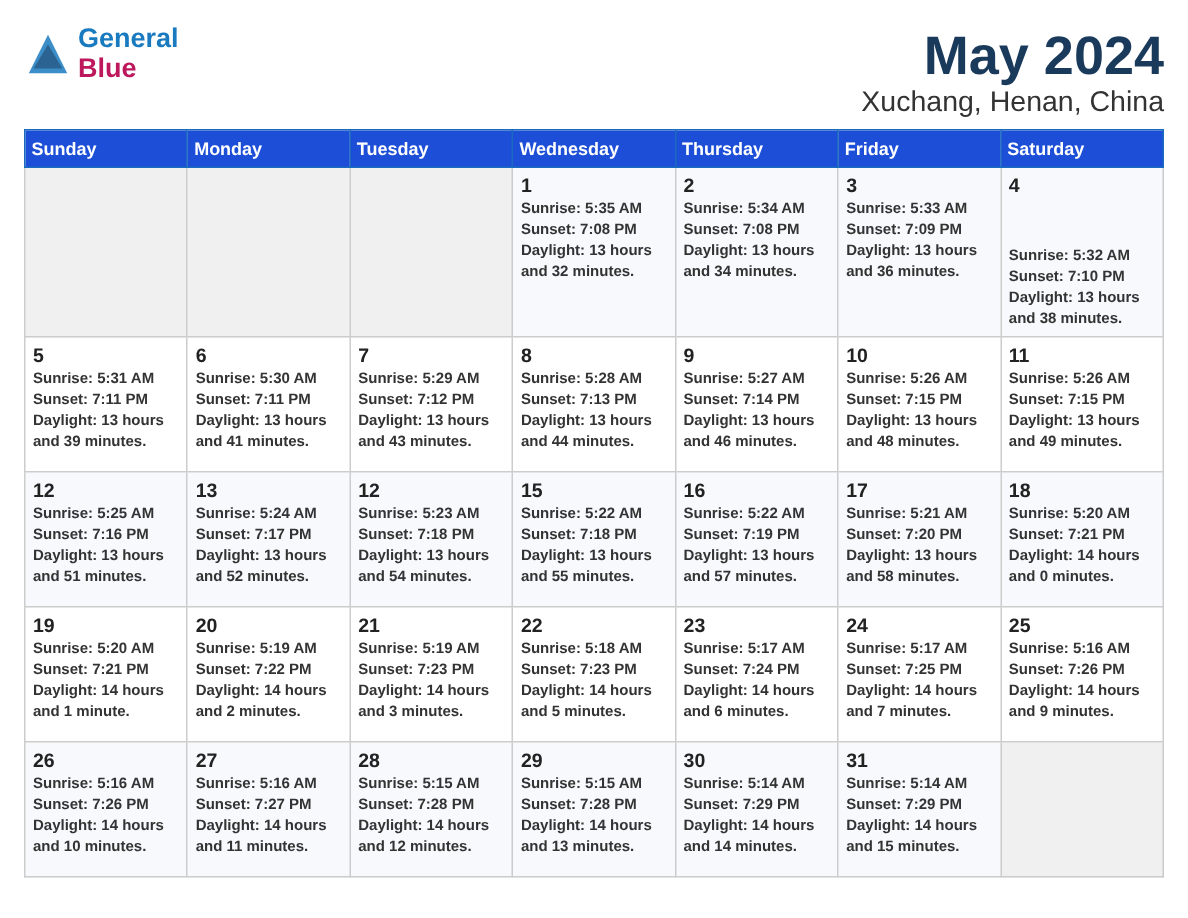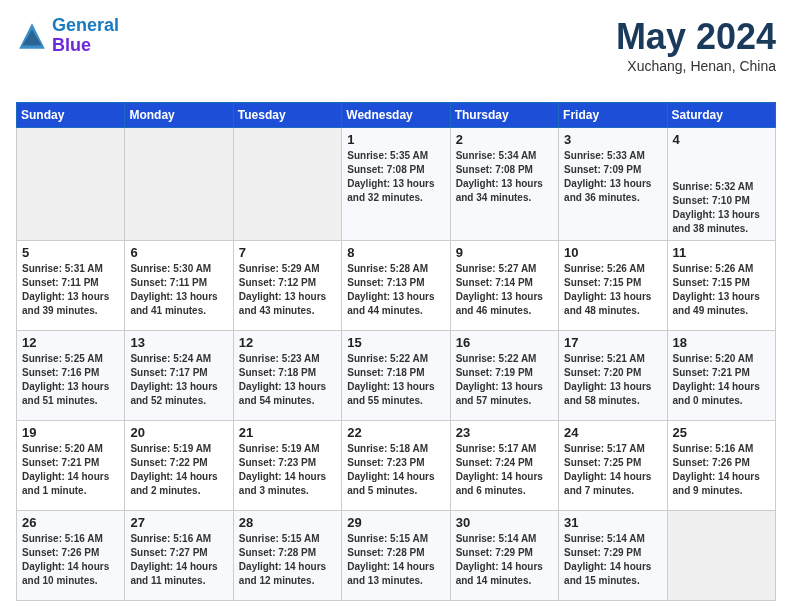--- a/index.html
+++ b/index.html
@@ -7,21 +7,21 @@
       font-family: Arial, sans-serif;
       background: #fff;
       width: 792px;
       min-height: 612px;
       padding: 16px;
     }
     .header {
       display: flex;
       justify-content: space-between;
       align-items: flex-start;
-      margin-bottom: 28px;
+      margin-bottom: 6px;
     }
     .logo {
       display: flex;
       align-items: center;
       gap: 4px;
     }
     .logo-text {
       font-size: 18px;
       font-weight: bold;
       color: #1a3a5c;
@@ -36,21 +36,21 @@
     }
     .title-block {
       text-align: right;
     }
     .month-title {
       font-size: 36px;
       font-weight: bold;
       color: #1a3a5c;
     }
     .location {
-      font-size: 14px;
+      font-size: 19px;
       color: #333;
     }
     table {
       width: 100%;
       border-collapse: collapse;
       table-layout: fixed;
     }
     thead th {
       background: #1d4ed8;
       color: #fff;
@@ -92,21 +92,21 @@
 <body>
 
 <div class="header">
   <div class="logo">
     <svg class="logo-icon" viewBox="0 0 40 40">
       <polygon points="20,4 36,36 4,36" fill="#1a7abf" opacity="0.85"></polygon>
       <polygon points="20,12 32,32 8,32" fill="#1a3a5c" opacity="0.5"></polygon>
     </svg>
     <div class="logo-text">
       <div><span>General</span></div>
-      <div style="color:#6d28d9;">Blue</div>
+      <div style="color:#be185d;">Blue</div>
     </div>
   </div>
   <div class="title-block">
     <div class="month-title">May 2024</div>
     <div class="location">Xuchang, Henan, China</div>
   </div>
 </div>
 
 <table>
   <thead>

